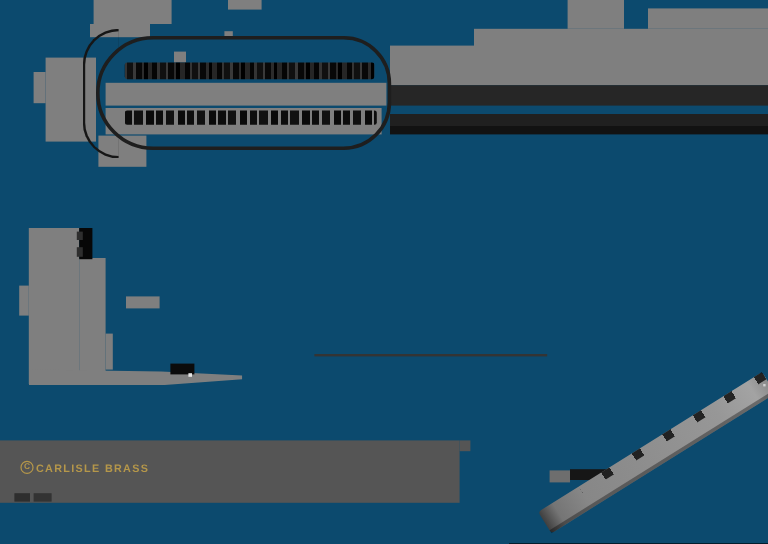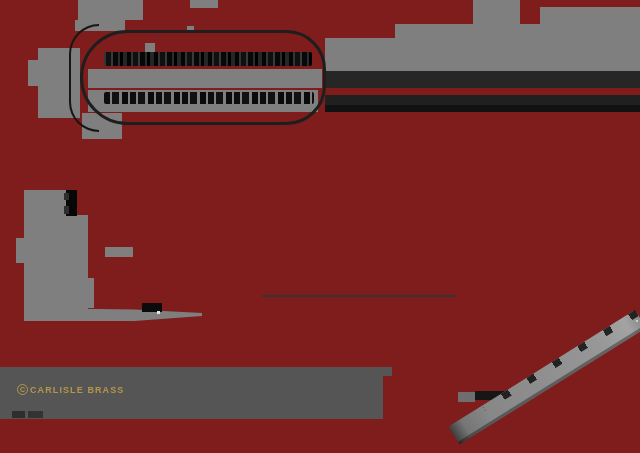--- a/index.html
+++ b/index.html
@@ -1,18 +1,18 @@
 <!DOCTYPE html>
 <html><head>
 <meta charset="utf-8">
 <style>
   html,body{margin:0;padding:0;background:#000;}
   .canvas{
     position:relative;width:640px;height:453px;overflow:hidden;
-    background:#7f1d1d;font-family:"Liberation Sans", sans-serif;
+    background:#0c4a6e;font-family:"Liberation Sans", sans-serif;
   }
   .rect{position:absolute;background:#7f7f7f;display:block;}
   
   .outline{
     position:absolute;left:80px;top:30px;width:246px;height:95px;
     border:3px solid #1e1e1e;border-radius:48px 40px 40px 48px;box-sizing:border-box;
   }
   .outer-arc{
     position:absolute;left:69px;top:24px;width:30px;height:108px;
     border:2px solid #161616;border-right:none;

